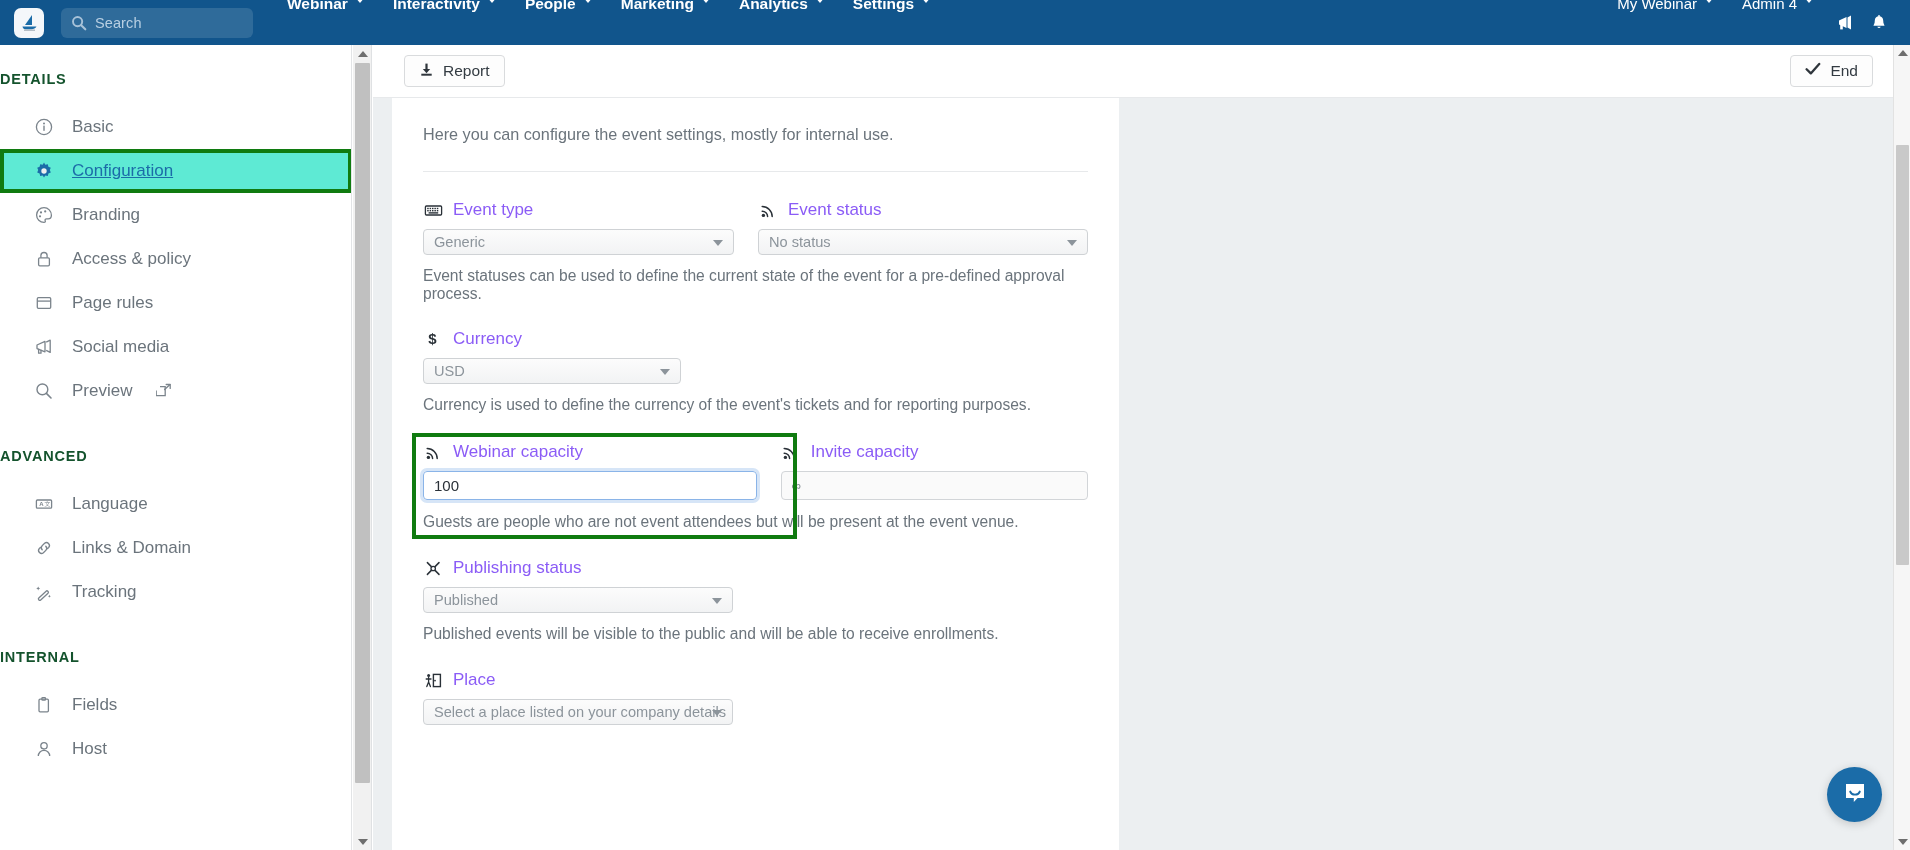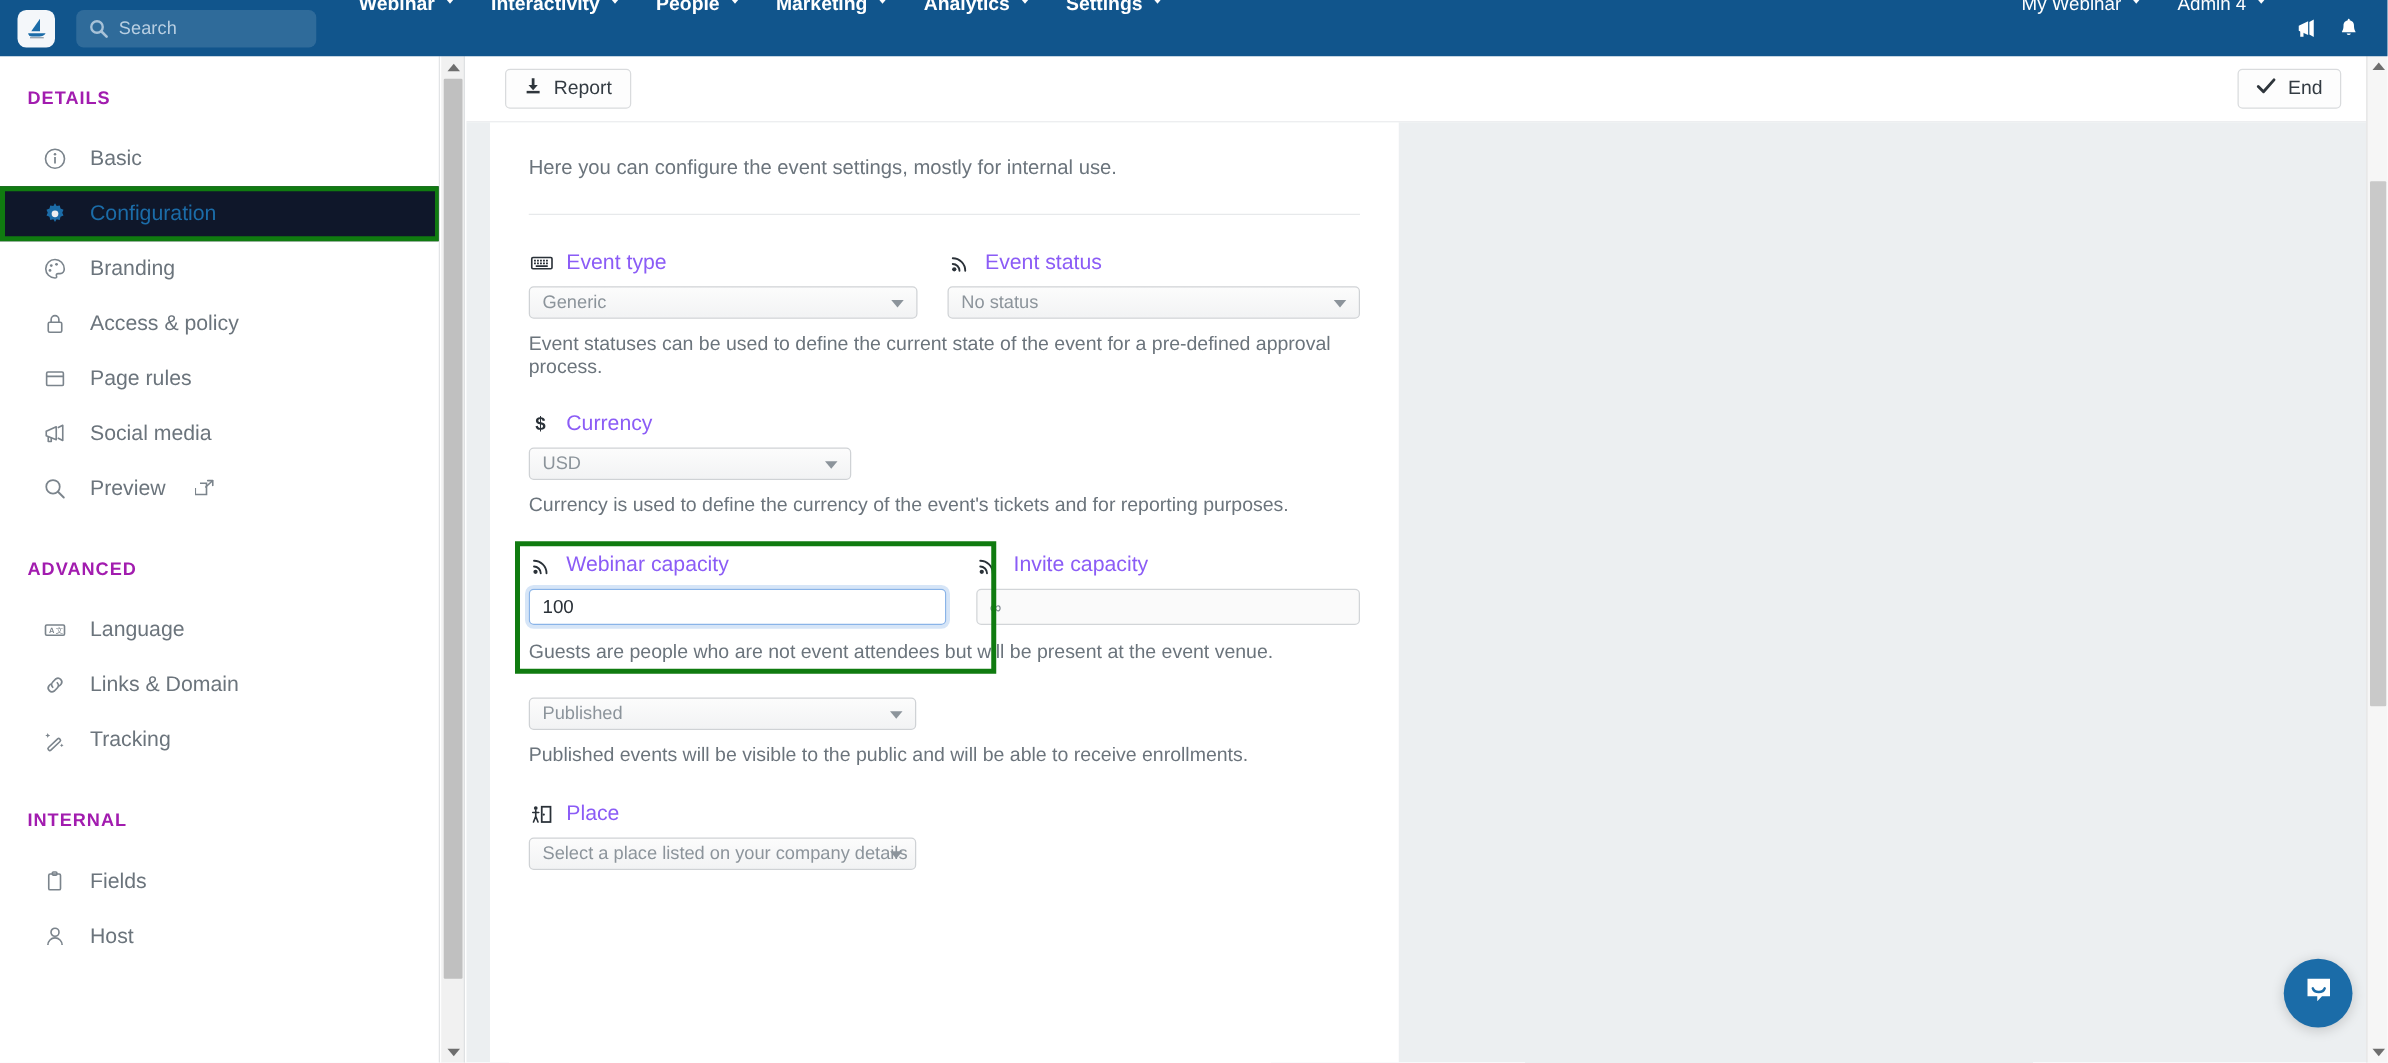--- a/index.html
+++ b/index.html
@@ -66,35 +66,35 @@
 
   
   #sidebar {
     position: absolute; top: 45px; left: 0;
     width: 352px; height: 805px;
     background: #ffffff;
     border-right: 1px solid #e2e4e6;
     overflow: hidden;
   }
   .sec-title {
-    color: #a21caf; font-size: 14.5px; font-weight: bold;
+    color: #14532d; font-size: 14.5px; font-weight: bold;
     letter-spacing: .8px;
-    padding-left: 22px;
   }
   .navlist { list-style: none; }
   .navrow {
     display: flex; align-items: center;
     height: 44px; padding-left: 32px;
     gap: 16px; cursor: pointer;
     color: #6b747c; font-size: 17px;
   }
   .navrow .nicon { width: 24px; display: flex; align-items: center; justify-content: center; flex:0 0 24px;}
   .navrow.active {
-    background: #0f172a;
+    background: #5eead4;
     color: #1b6ca8;
+    text-decoration: underline;
   }
   .navrow.active .lbl { color: #1b6ca8; }
   #hl-config {
     position: absolute; left: 0; top: 0;
     width: 352px; height: 44px;
     border: 4px solid #107b10;
     pointer-events: none;
   }
   .extlink { margin-left: 8px; display:flex; align-items:center;}
 
@@ -589,20 +589,30 @@
           </div>
           <div class="dinput">
             <span style="font-size:13px;">∞</span>
           </div>
         </div>
       </div>
 
       <div class="hint" style="margin-top:13px;">Guests are people who are not event attendees but will be present at the event venue.</div>
 
       <div style="margin-top:27px;">
+        <div class="fieldlabel">
+          <span class="flicon">
+            <svg width="19" height="19" viewBox="0 0 19 19">
+              <path d="M3.4 3.6 L15 15.4" fill="none" stroke="#2a3138" stroke-width="1.5" stroke-linecap="round"></path>
+              <path d="M15 3.6 L3.4 15.4" fill="none" stroke="#2a3138" stroke-width="1.5" stroke-linecap="round"></path>
+              <circle cx="9.2" cy="9.5" r="2.2" fill="#ffffff" stroke="#2a3138" stroke-width="1.3"></circle>
+            </svg>
+          </span>
+          <span>Publishing status</span>
+        </div>
         <div class="sel" style="width:310px;">
           <span>Published</span>
           <span class="dncaret"></span>
         </div>
         <div class="hint">Published events will be visible to the public and will be able to receive enrollments.</div>
       </div>
 
       <div style="margin-top:27px;">
         <div class="fieldlabel">
           <span class="flicon">

